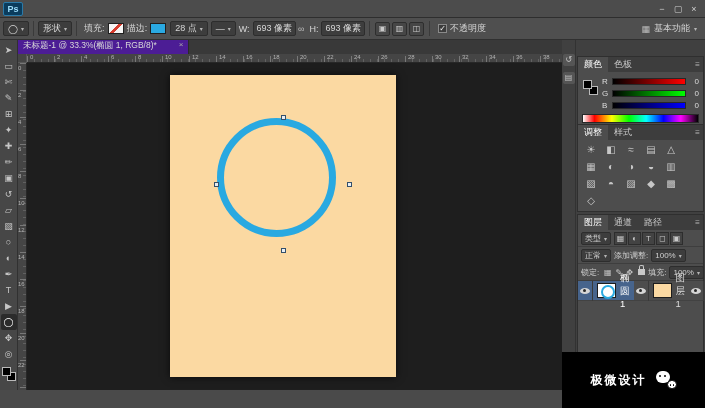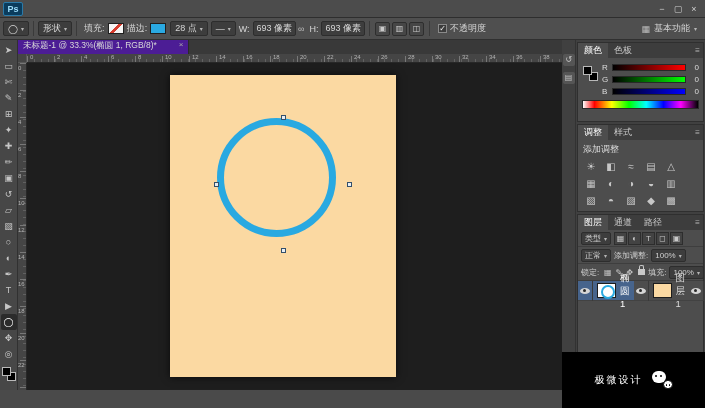--- a/index.html
+++ b/index.html
@@ -64,21 +64,21 @@
   .dock{position:absolute;left:562px;top:40px;width:143px;height:350px;background:#404040;z-index:4}
   .dock-strip{position:absolute;left:0;top:0;width:14px;height:350px;border-right:1px solid #323232;display:flex;flex-direction:column;align-items:center;padding-top:14px;gap:6px}
   .strip-icon{width:12px;height:12px;background:#555;border-radius:2px;color:#c9c9c9;font-size:8px;line-height:12px;text-align:center}
   .panels{position:absolute;left:14px;top:0;width:129px;height:350px}
   .panel{position:absolute;left:1px;width:127px;background:#4d4d4d;border:1px solid #2f2f2f}
   .phead{height:15px;background:#3d3d3d;display:flex;align-items:center;font-size:9px;color:#c9c9c9}
   .ptab{padding:0 6px;height:15px;line-height:15px;white-space:nowrap}
   .ptab.on{background:#4d4d4d;color:#fff}
   .pmenu{margin-left:auto;margin-right:3px;color:#b5b5b5;font-size:8px}
 
-  .panel.color{top:2px;height:80px}
+  .panel.color{top:16px;height:80px}
   .color-body{position:relative;padding:5px 4px 3px 4px}
   .cswatches{position:absolute;left:5px;top:8px;width:15px;height:15px}
   .channels-wrap{margin-left:20px;display:flex;flex-direction:column;gap:3px}
   .ch-row{display:flex;align-items:center;gap:3px;height:9px}
   .ch-label{width:7px;font-size:8px;color:#ddd}
   .ch-grad{flex:1;height:7px;border:1px solid #282828}
   .ch-r{background:linear-gradient(to right,#000,#f00)}
   .ch-g{background:linear-gradient(to right,#000,#0f0)}
   .ch-b{background:linear-gradient(to right,#000,#00f)}
   .ch-val{width:10px;text-align:right;font-size:8px;color:#ddd}
@@ -105,21 +105,21 @@
   .thumb-shape::after{content:"";position:absolute;left:3px;top:1px;width:10px;height:10px;border:2px solid #29a9e1;border-radius:50%}
   .thumb-fill{background:#fbd9a2}
   .thumb-background{background:#fff}
   .layer-name{flex:1;overflow:hidden}
   .bg-name{font-style:italic}
   .minilock{display:block;width:7px;height:6px;background:#c9c9c9;position:relative;margin-left:auto;flex:none}
   .minilock::before{content:"";position:absolute;left:1px;top:-4px;width:3px;height:4px;border:1px solid #c9c9c9;border-bottom:none;border-radius:2px 2px 0 0}
 
   
   .watermark{position:absolute;left:562px;top:352px;width:143px;height:56px;background:#000;display:flex;align-items:center;justify-content:center;gap:9px;color:#fff;z-index:6}
-  .wm-text{font-size:10px;font-weight:normal;letter-spacing:2px;white-space:nowrap}
+  .wm-text{font-size:12px;font-weight:bold;letter-spacing:2px;white-space:nowrap}
   .wechat{position:relative;width:21px;height:18px;flex:none}
   .wc-big{position:absolute;left:0;top:0;width:14px;height:12px;background:#fff;border-radius:7px}
   .wc-big::after{content:"";position:absolute;left:3px;top:4px;width:2px;height:2px;background:#000;border-radius:50%;box-shadow:5px 0 0 #000}
   .wc-small{position:absolute;right:0;bottom:0;width:10px;height:9px;background:#fff;border:1px solid #000;border-radius:5px}
   .wc-small::after{content:"";position:absolute;left:2px;top:3px;width:1.5px;height:1.5px;background:#000;border-radius:50%;box-shadow:3px 0 0 #000}
 
   .statusbar{position:absolute;left:0;top:390px;width:705px;height:18px;background:#000;display:flex;align-items:center;font-size:9px;color:#cfcfcf;padding-left:8px;gap:14px;z-index:5}
   .sb-arrow{color:#9a9a9a;font-size:8px}
 </style>
 </head>
@@ -306,21 +306,20 @@
           <div class="spectrum"></div>
         </div>
       </div>
 
       <div class="panel adjust">
         <div class="phead">
           <span class="ptab on">调整</span>
           <span class="ptab">样式</span>
           <span class="pmenu">≡</span>
         </div>
-        <div class="adj-title">添加调整</div>
         <div class="adj-grid">
             <div class="adj-icon">☀</div>
             <div class="adj-icon">◧</div>
             <div class="adj-icon">≈</div>
             <div class="adj-icon">▤</div>
             <div class="adj-icon">△</div>
             <div class="adj-icon">▦</div>
             <div class="adj-icon">◐</div>
             <div class="adj-icon">◑</div>
             <div class="adj-icon">◒</div>

